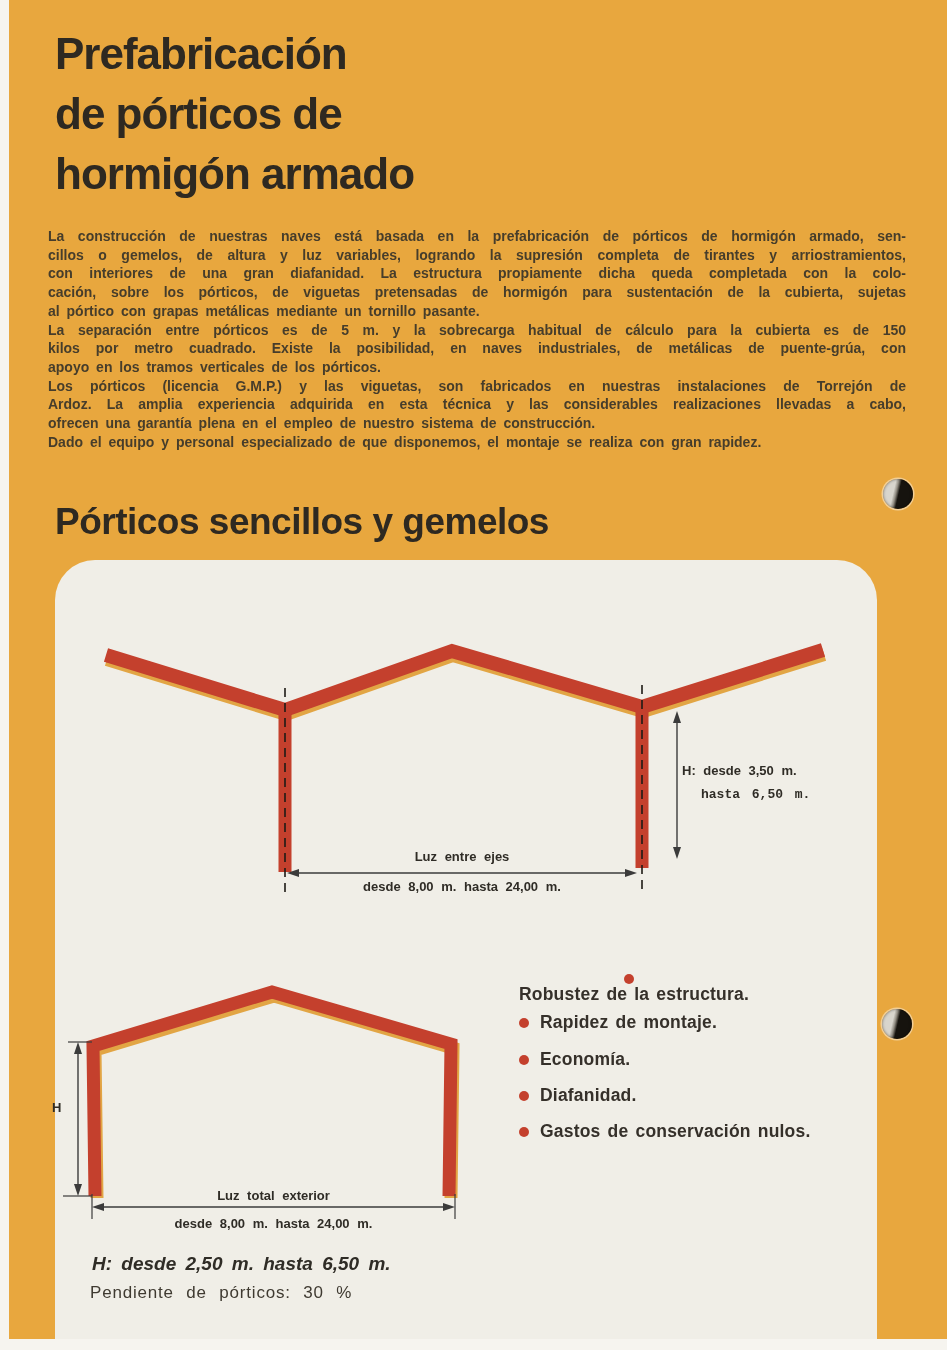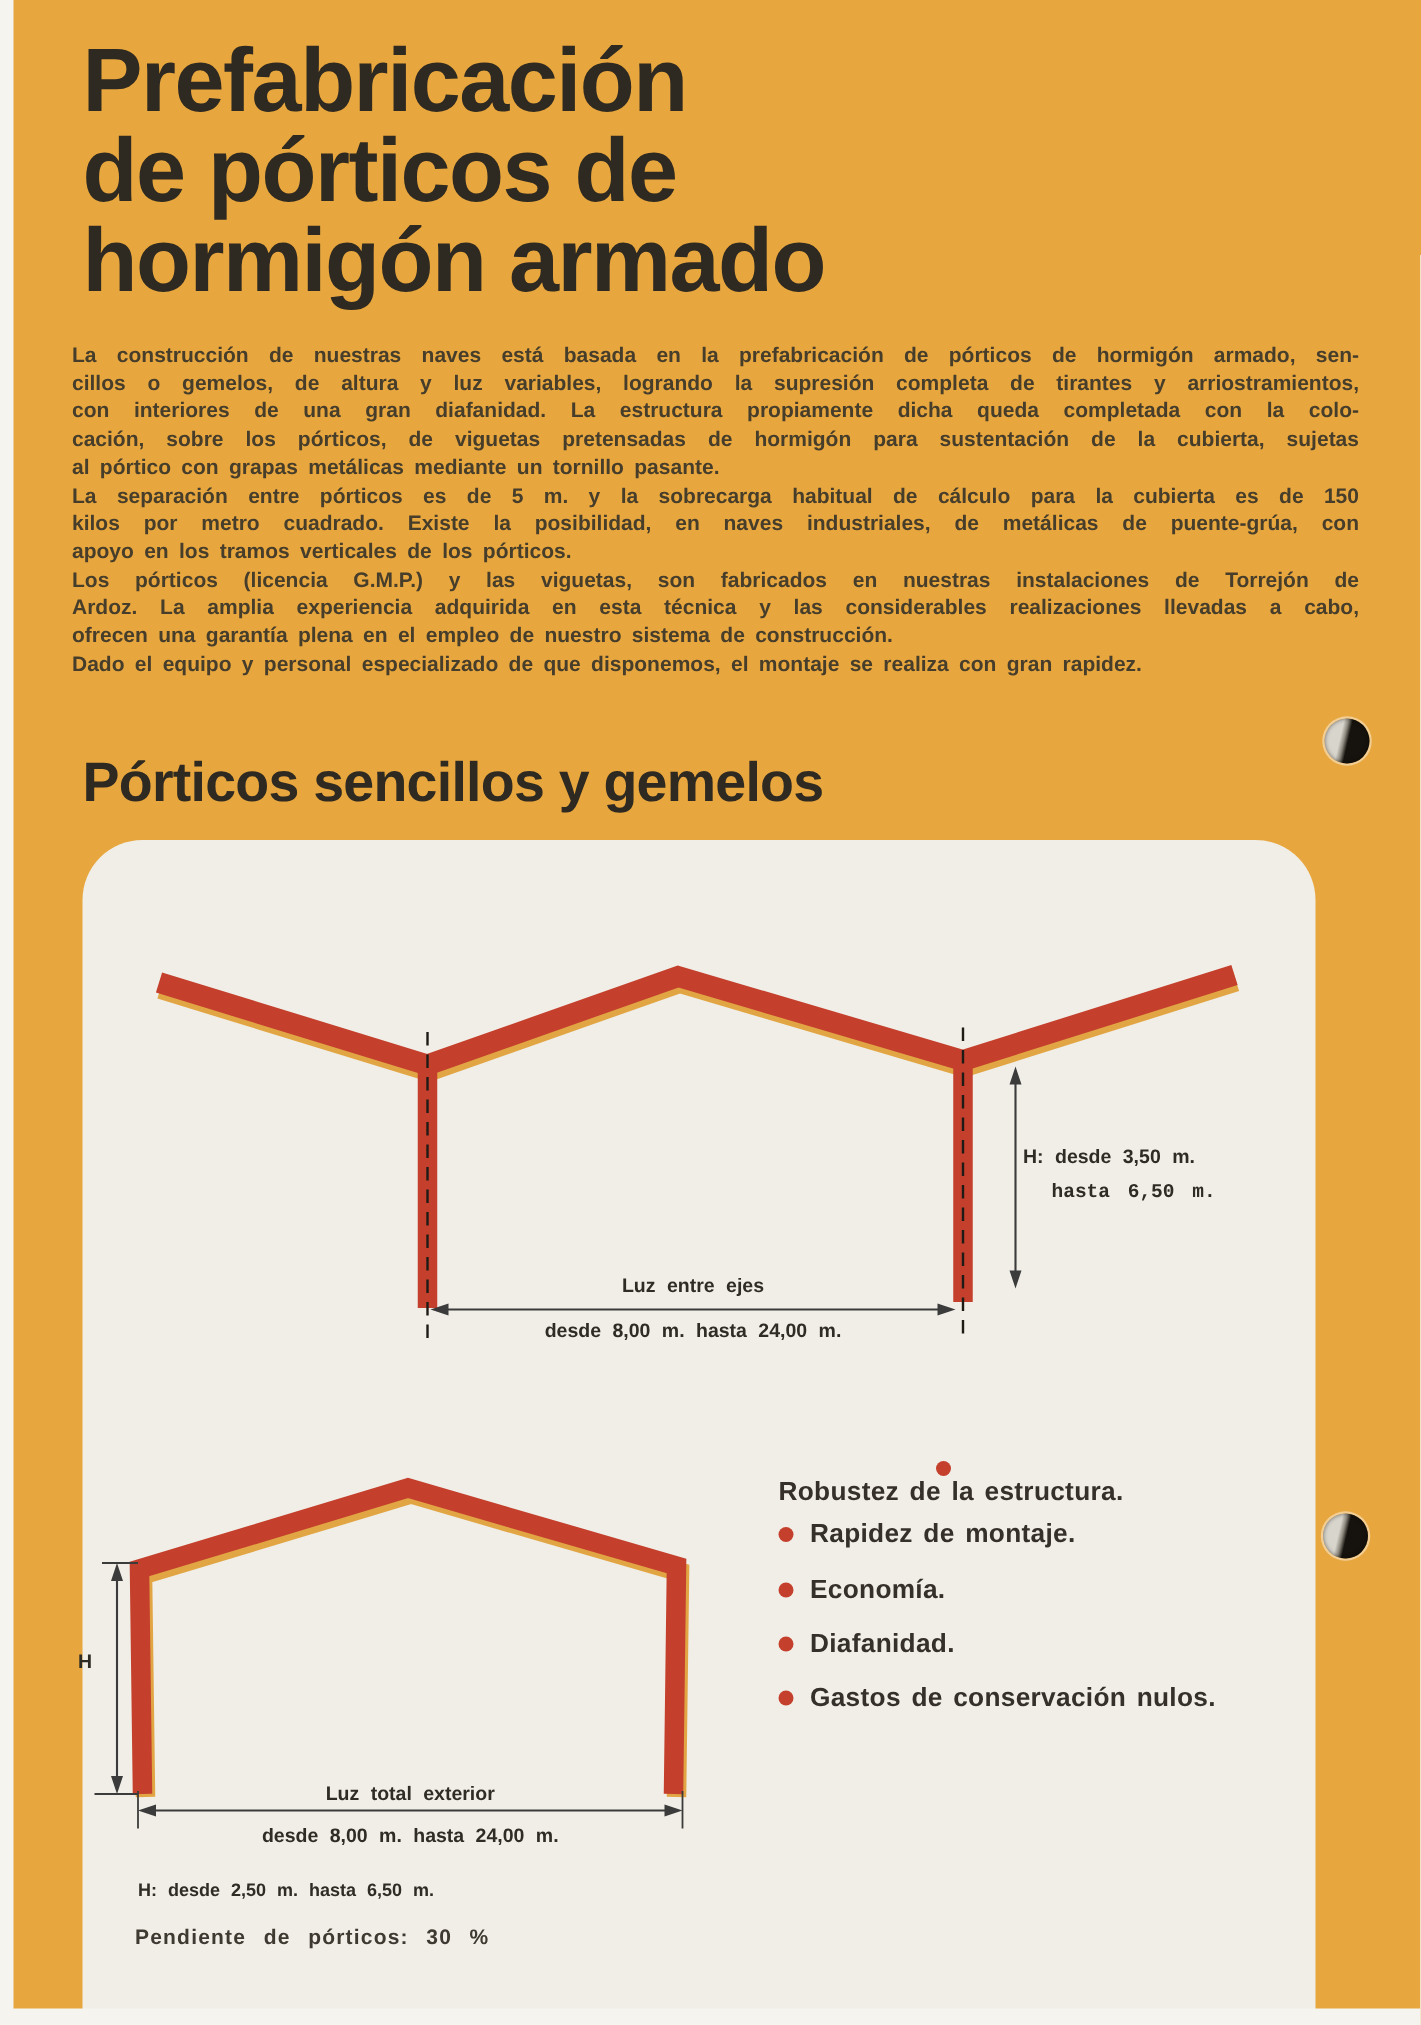--- a/index.html
+++ b/index.html
@@ -7,21 +7,21 @@
     --redshadow:#E2A544; --panel:#F0EEE7; --dim:#3B3B3B; --edge:#F6F4EF;
   }
   *{margin:0;padding:0;box-sizing:border-box;}
   html,body{width:947px;height:1350px;}
   body{position:relative;background:#fff;font-family:"Liberation Sans",sans-serif;overflow:hidden;}
   .card{position:absolute;left:0;top:0;width:947px;height:1350px;background:var(--card);}
   .edge-left{position:absolute;left:0;top:0;width:9px;height:1350px;background:var(--edge);}
   .edge-bottom{position:absolute;left:0;top:1339px;width:947px;height:11px;background:var(--edge);}
 
   .title{position:absolute;left:55px;top:24px;width:800px;color:var(--ink);
-         font-size:60px;font-weight:bold;line-height:60px;letter-spacing:-1px;}
+         font-size:44px;font-weight:bold;line-height:60px;letter-spacing:-1px;}
   .intro{position:absolute;left:48px;top:227px;width:858px;color:var(--text);
          font-size:14px;font-weight:bold;line-height:18.7px;word-spacing:3px;}
   .intro .jline{text-align:justify;text-align-last:justify;}
   .intro .lline{text-align:left;}
 
   .section-heading{position:absolute;left:55px;top:501px;width:700px;color:var(--ink);
          font-size:37px;font-weight:bold;letter-spacing:-0.5px;}
 
   .panel{position:absolute;left:55px;top:560px;width:822px;height:790px;
          background:var(--panel);border-radius:40px 40px 0 0;}
@@ -32,24 +32,24 @@
 
   .dimlabel{position:absolute;color:#2F2C26;font-size:13px;font-weight:bold;
             word-spacing:4px;white-space:nowrap;}
   .dimlabel.center{text-align:center;}
 
   .feature{position:absolute;left:519px;display:flex;align-items:center;white-space:nowrap;}
   .feature .dot{width:10px;height:10px;border-radius:50%;background:var(--red);
                 margin-right:11px;flex:0 0 auto;}
   .feature .ftext{color:#35302A;font-size:17.5px;font-weight:bold;letter-spacing:0.2px;word-spacing:2px;}
 
-  .note-h{position:absolute;left:92px;top:1253px;color:#2F2C26;font-size:12px;
-          font-weight:bold;word-spacing:4px;white-space:nowrap;}
-  .note-slope{position:absolute;left:90px;top:1283px;color:#3F3A31;font-size:14px;
-          font-weight:bold;letter-spacing:0.8px;word-spacing:7px;white-space:nowrap;}
+  .note-h{position:absolute;left:92px;top:1253px;color:#2F2C26;font-size:19px;
+          font-weight:bold;word-spacing:4px;white-space:nowrap;font-style:italic;}
+  .note-slope{position:absolute;left:90px;top:1283px;color:#3F3A31;font-size:17px;
+          font-weight:normal;letter-spacing:0.8px;word-spacing:7px;white-space:nowrap;}
 
   .hole{position:absolute;width:30px;height:30px;border-radius:50%;
         background:linear-gradient(103deg,#D8D5CD 36%,#8F8A80 44%,#16130E 52%);
         box-shadow:0 0 0 1.5px rgba(255,255,255,0.45), inset 0 0 3px rgba(0,0,0,0.5);}
   #hole-1{left:883px;top:479px;}
   #hole-2{left:882px;top:1009px;}
 </style>
 </head>
 <body>
 

